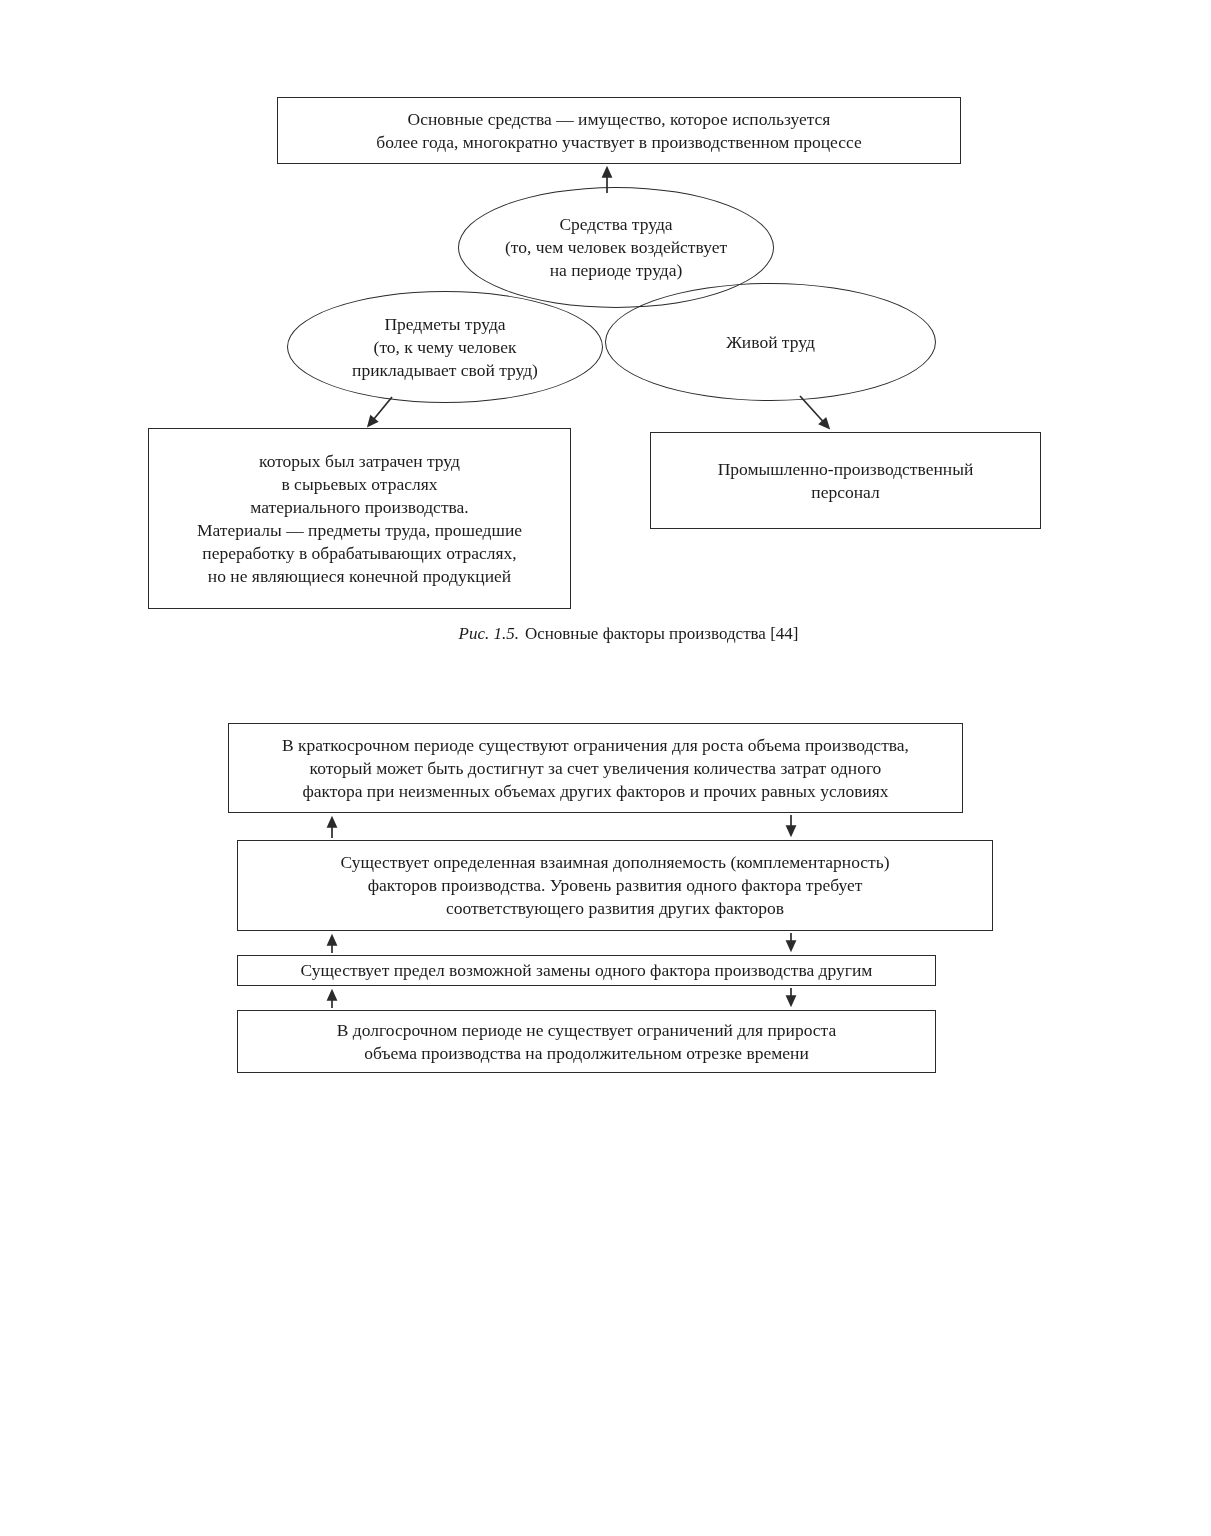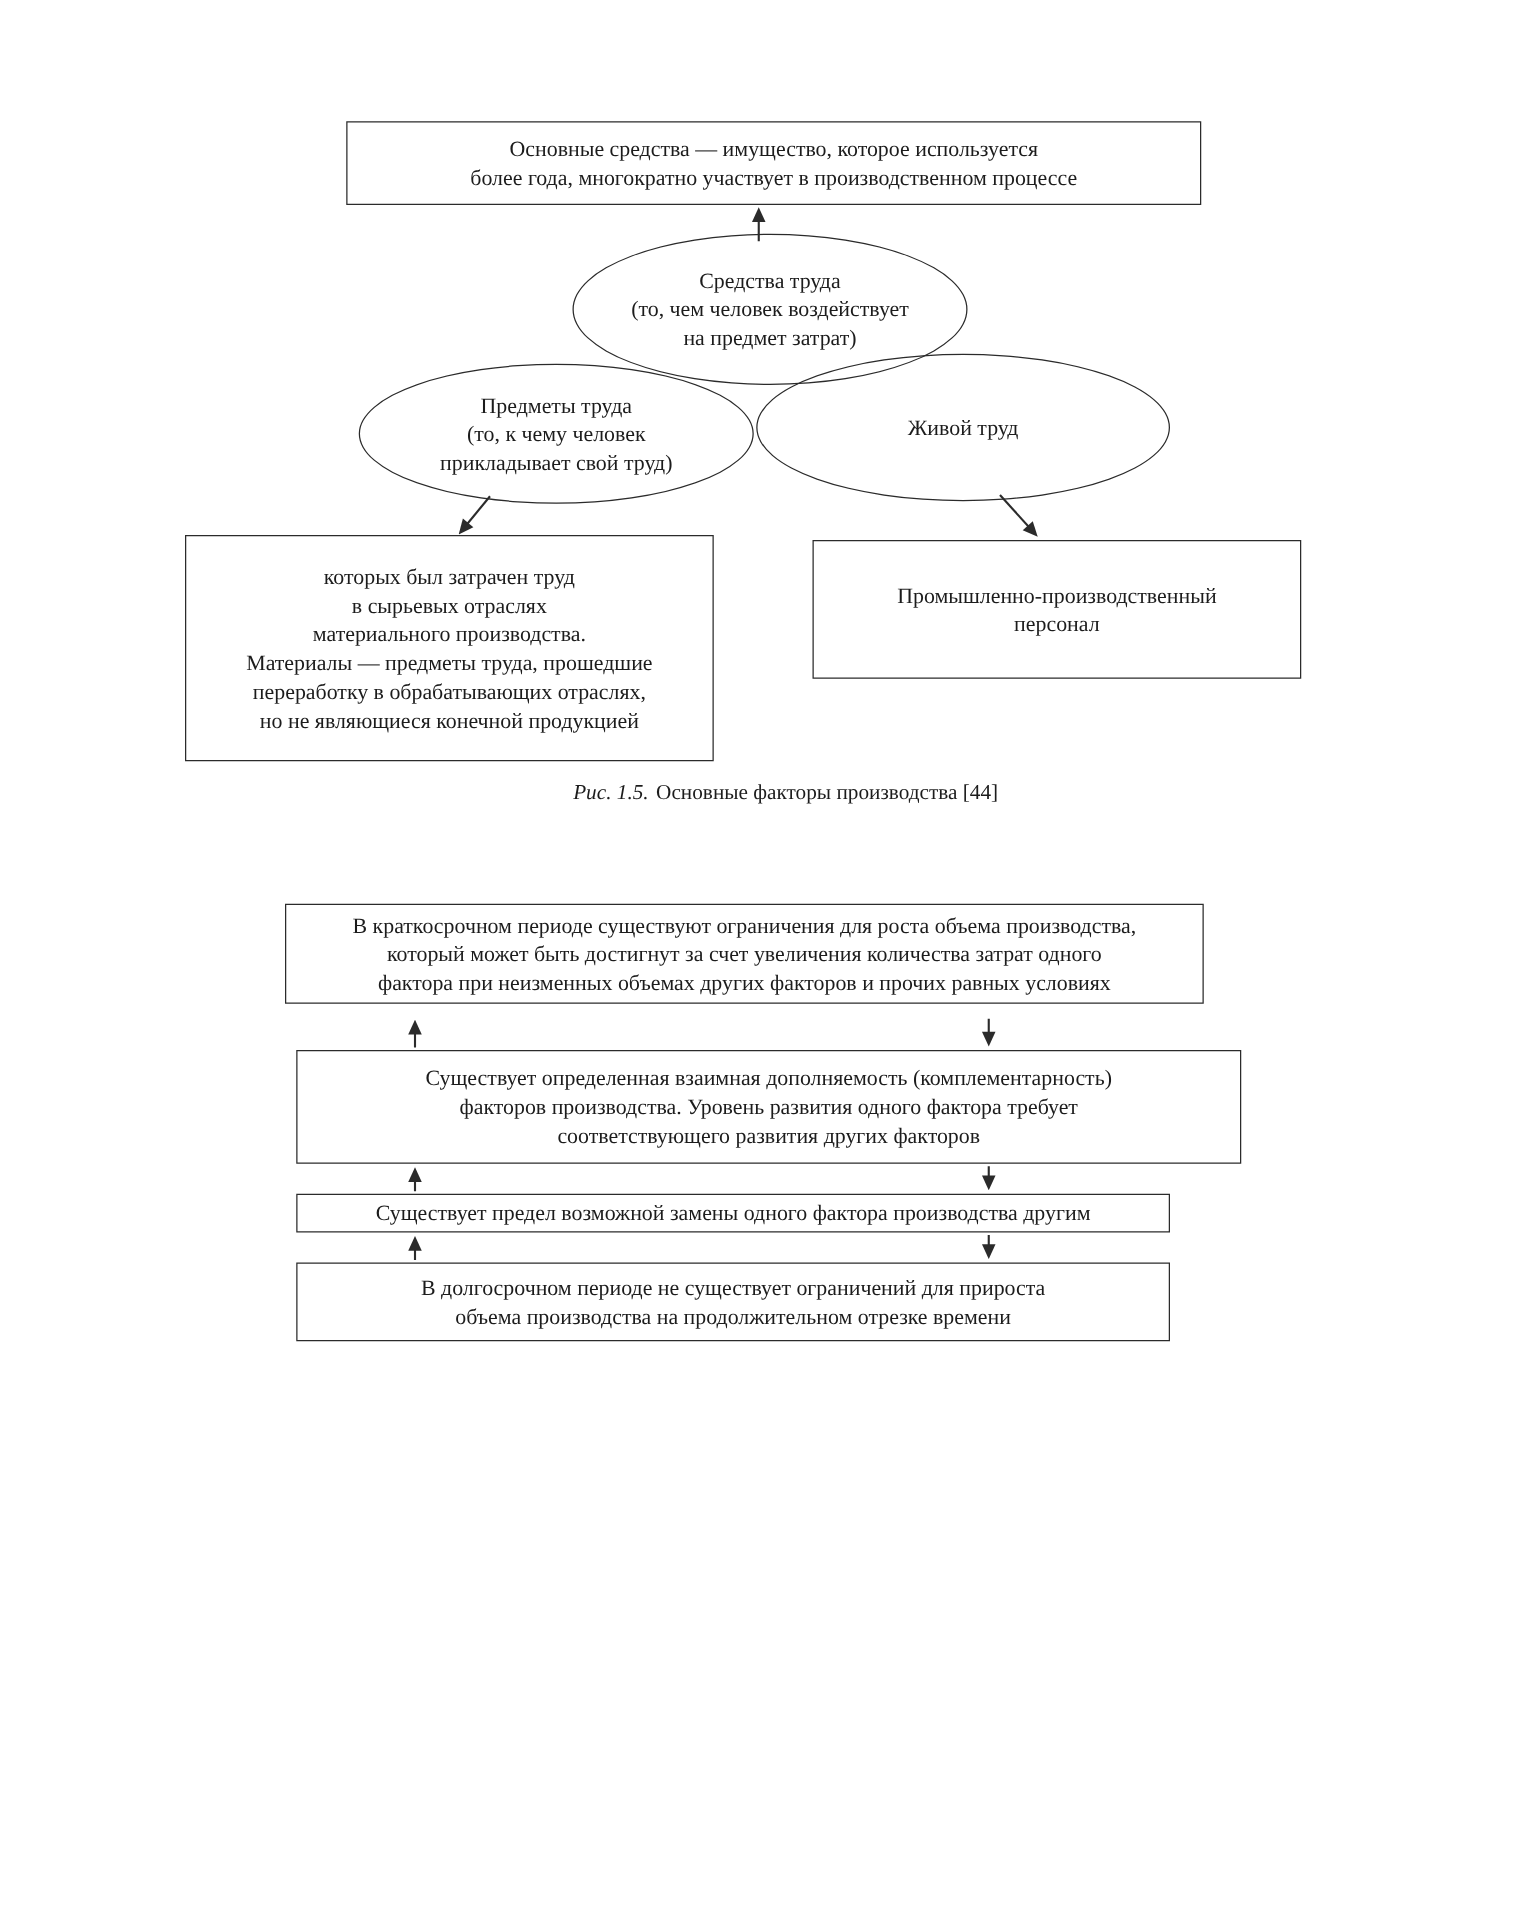--- a/index.html
+++ b/index.html
@@ -75,21 +75,21 @@
     <div>
         <div>Основные средства — имущество, которое используется</div>
         <div>более года, многократно участвует в производственном процессе</div>
       </div>
   </div>
 
   <div class="node ellipse" style="left:458px;top:187px;width:316px;height:121px;">
     <div>
         <div>Средства труда</div>
         <div>(то, чем человек воздействует</div>
-        <div>на предмет затрат)</div>
+        <div>на периоде труда)</div>
       </div>
   </div>
 
   <div class="node ellipse" style="left:287px;top:291px;width:316px;height:112px;">
     <div>
         <div>Предметы труда</div>
         <div>(то, к чему человек</div>
         <div>прикладывает свой труд)</div>
       </div>
   </div>
@@ -104,32 +104,32 @@
     <div>
         <div>которых был затрачен труд</div>
         <div>в сырьевых отраслях</div>
         <div>материального производства.</div>
         <div>Материалы — предметы труда, прошедшие</div>
         <div>переработку в обрабатывающих отраслях,</div>
         <div>но не являющиеся конечной продукцией</div>
       </div>
   </div>
 
-  <div class="node rect" style="left:650px;top:432px;width:391px;height:111px;">
+  <div class="node rect" style="left:650px;top:432px;width:391px;height:97px;">
     <div>
         <div>Промышленно-производственный</div>
         <div>персонал</div>
       </div>
   </div>
 
   <div class="caption" style="top:622px;padding-left:23px;">
     <span class="cap-label">Рис. 1.5.</span><span>Основные факторы производства [44]</span>
   </div>
 
-  <div class="node rect" style="left:228px;top:723px;width:735px;height:80px;">
+  <div class="node rect" style="left:228px;top:723px;width:735px;height:90px;">
     <div>
         <div>В краткосрочном периоде существуют ограничения для роста объема производства,</div>
         <div>который может быть достигнут за счет увеличения количества затрат одного</div>
         <div>фактора при неизменных объемах других факторов и прочих равных условиях</div>
       </div>
   </div>
 
   <div class="node rect" style="left:237px;top:840px;width:756px;height:91px;">
     <div>
         <div>Существует определенная взаимная дополняемость (комплементарность)</div>

